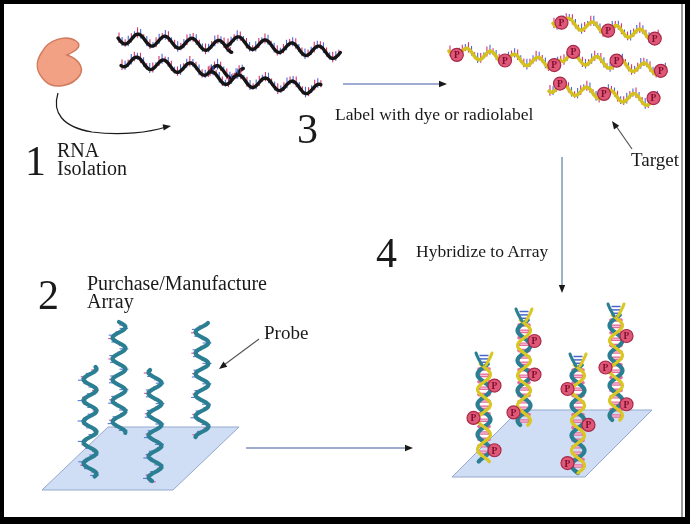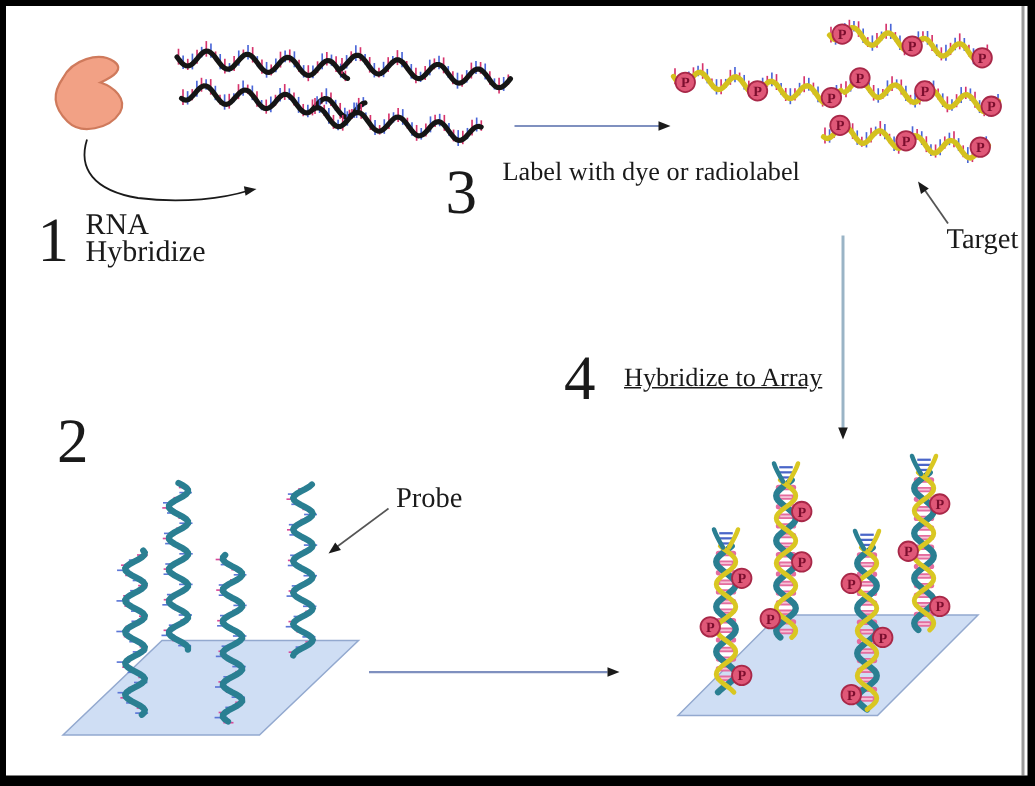--- a/index.html
+++ b/index.html
@@ -774,32 +774,36 @@
             <circle cx="567.5" cy="463.1" r="6.5" fill="#e05878" stroke="#a82848" stroke-width="1.2"></circle>
             <text x="567.5" y="466.5" text-anchor="middle" font-size="9.5" font-family="&quot;Liberation Serif&quot;,&quot;DejaVu Serif&quot;,serif" font-weight="bold" fill="#7c0e2e">P</text>
           </g>
         </g>
       </g>
     </svg>
 
   <div class="txt num" style="left:25px;top:140px;">1</div>
   <div class="txt lbl" style="left:57px;top:141px;">
     <span>RNA</span><br>
-    <span>Hybridize</span>
+    <span>Isolation</span>
   </div>
 
   <div class="txt num" style="left:38px;top:274px;">2</div>
+  <div class="txt lbl" style="left:87px;top:274px;">
+    <span>Purchase/Manufacture</span><br>
+    <span>Array</span>
+  </div>
 
   <div class="txt num" style="left:297px;top:108px;">3</div>
   <div class="txt lbl small" style="left:323px;top:105px;margin-left:12px;">
     <span>Label with dye or radiolabel</span>
   </div>
 
   <div class="txt num" style="left:376px;top:232px;">4</div>
-  <div class="txt lbl small" style="left:416px;top:242px;text-decoration:underline;">
+  <div class="txt lbl small" style="left:416px;top:242px;">
     <span>Hybridize to Array</span>
   </div>
 
   <div class="txt ann" style="left:631px;top:149px;">Target</div>
   <div class="txt ann" style="left:264px;top:322px;">Probe</div>
 
   <div class="rule"></div>
   <div class="edge top"></div>
   <div class="edge left"></div>
   <div class="edge right"></div>

